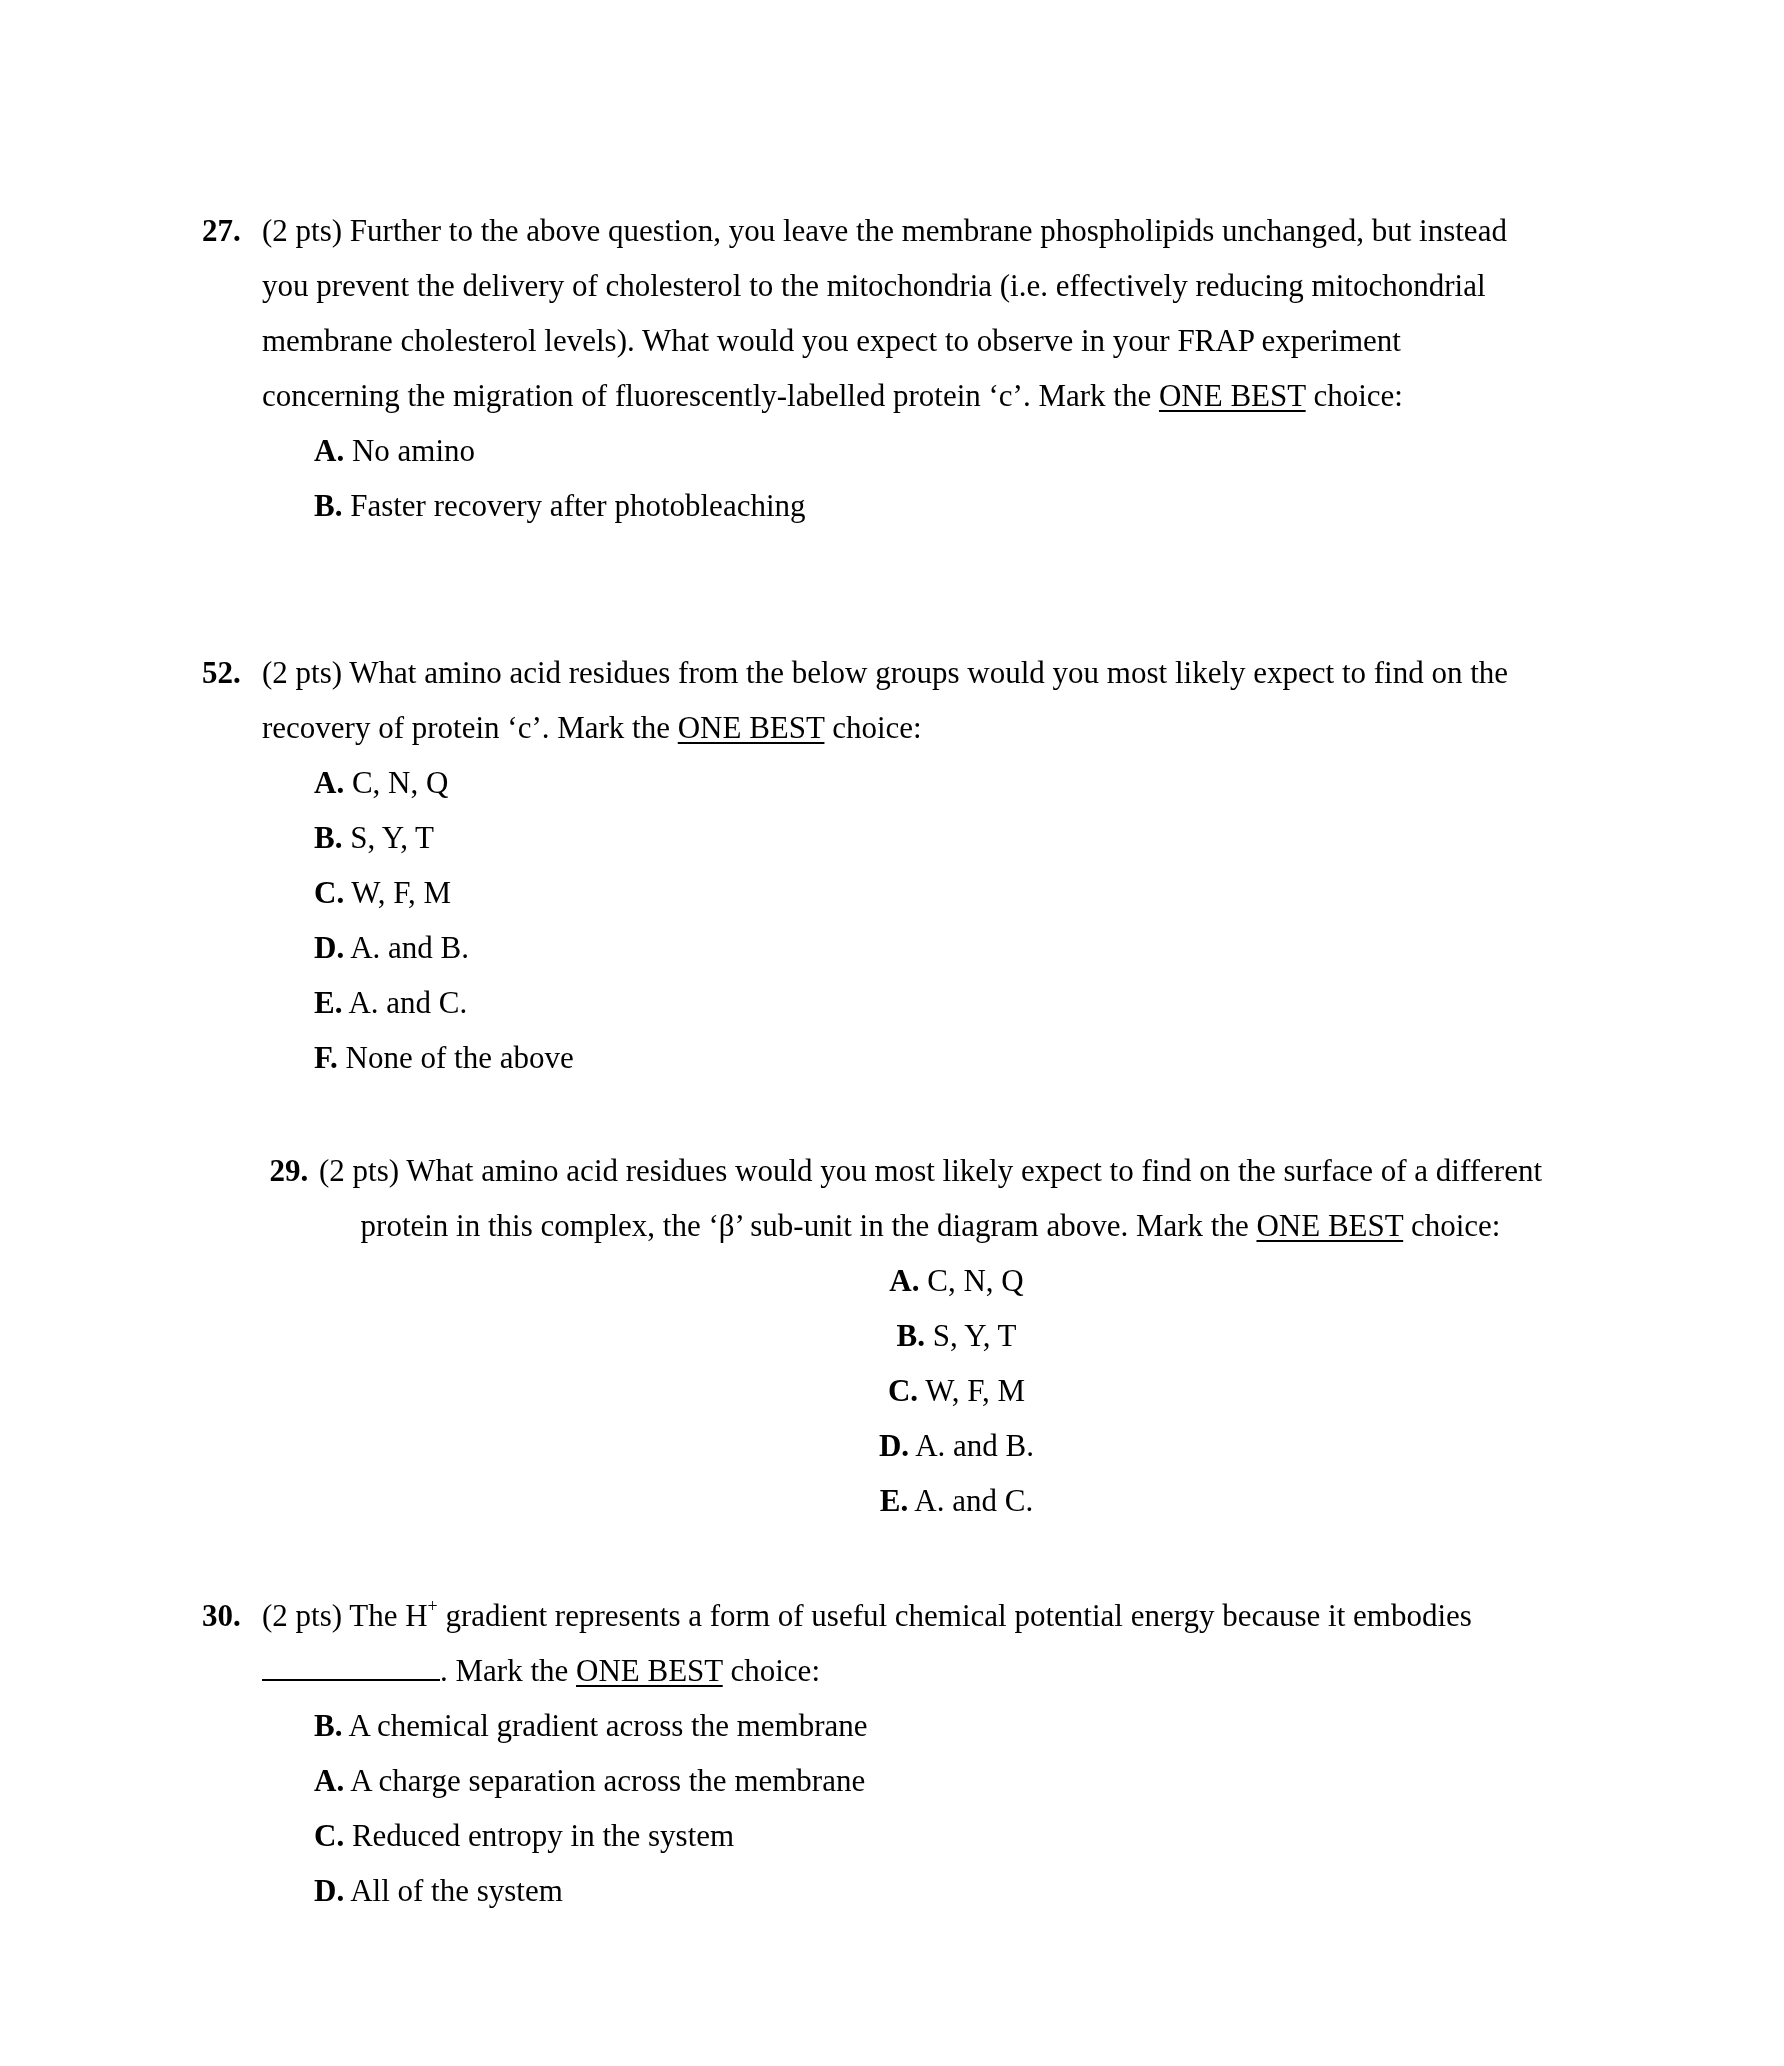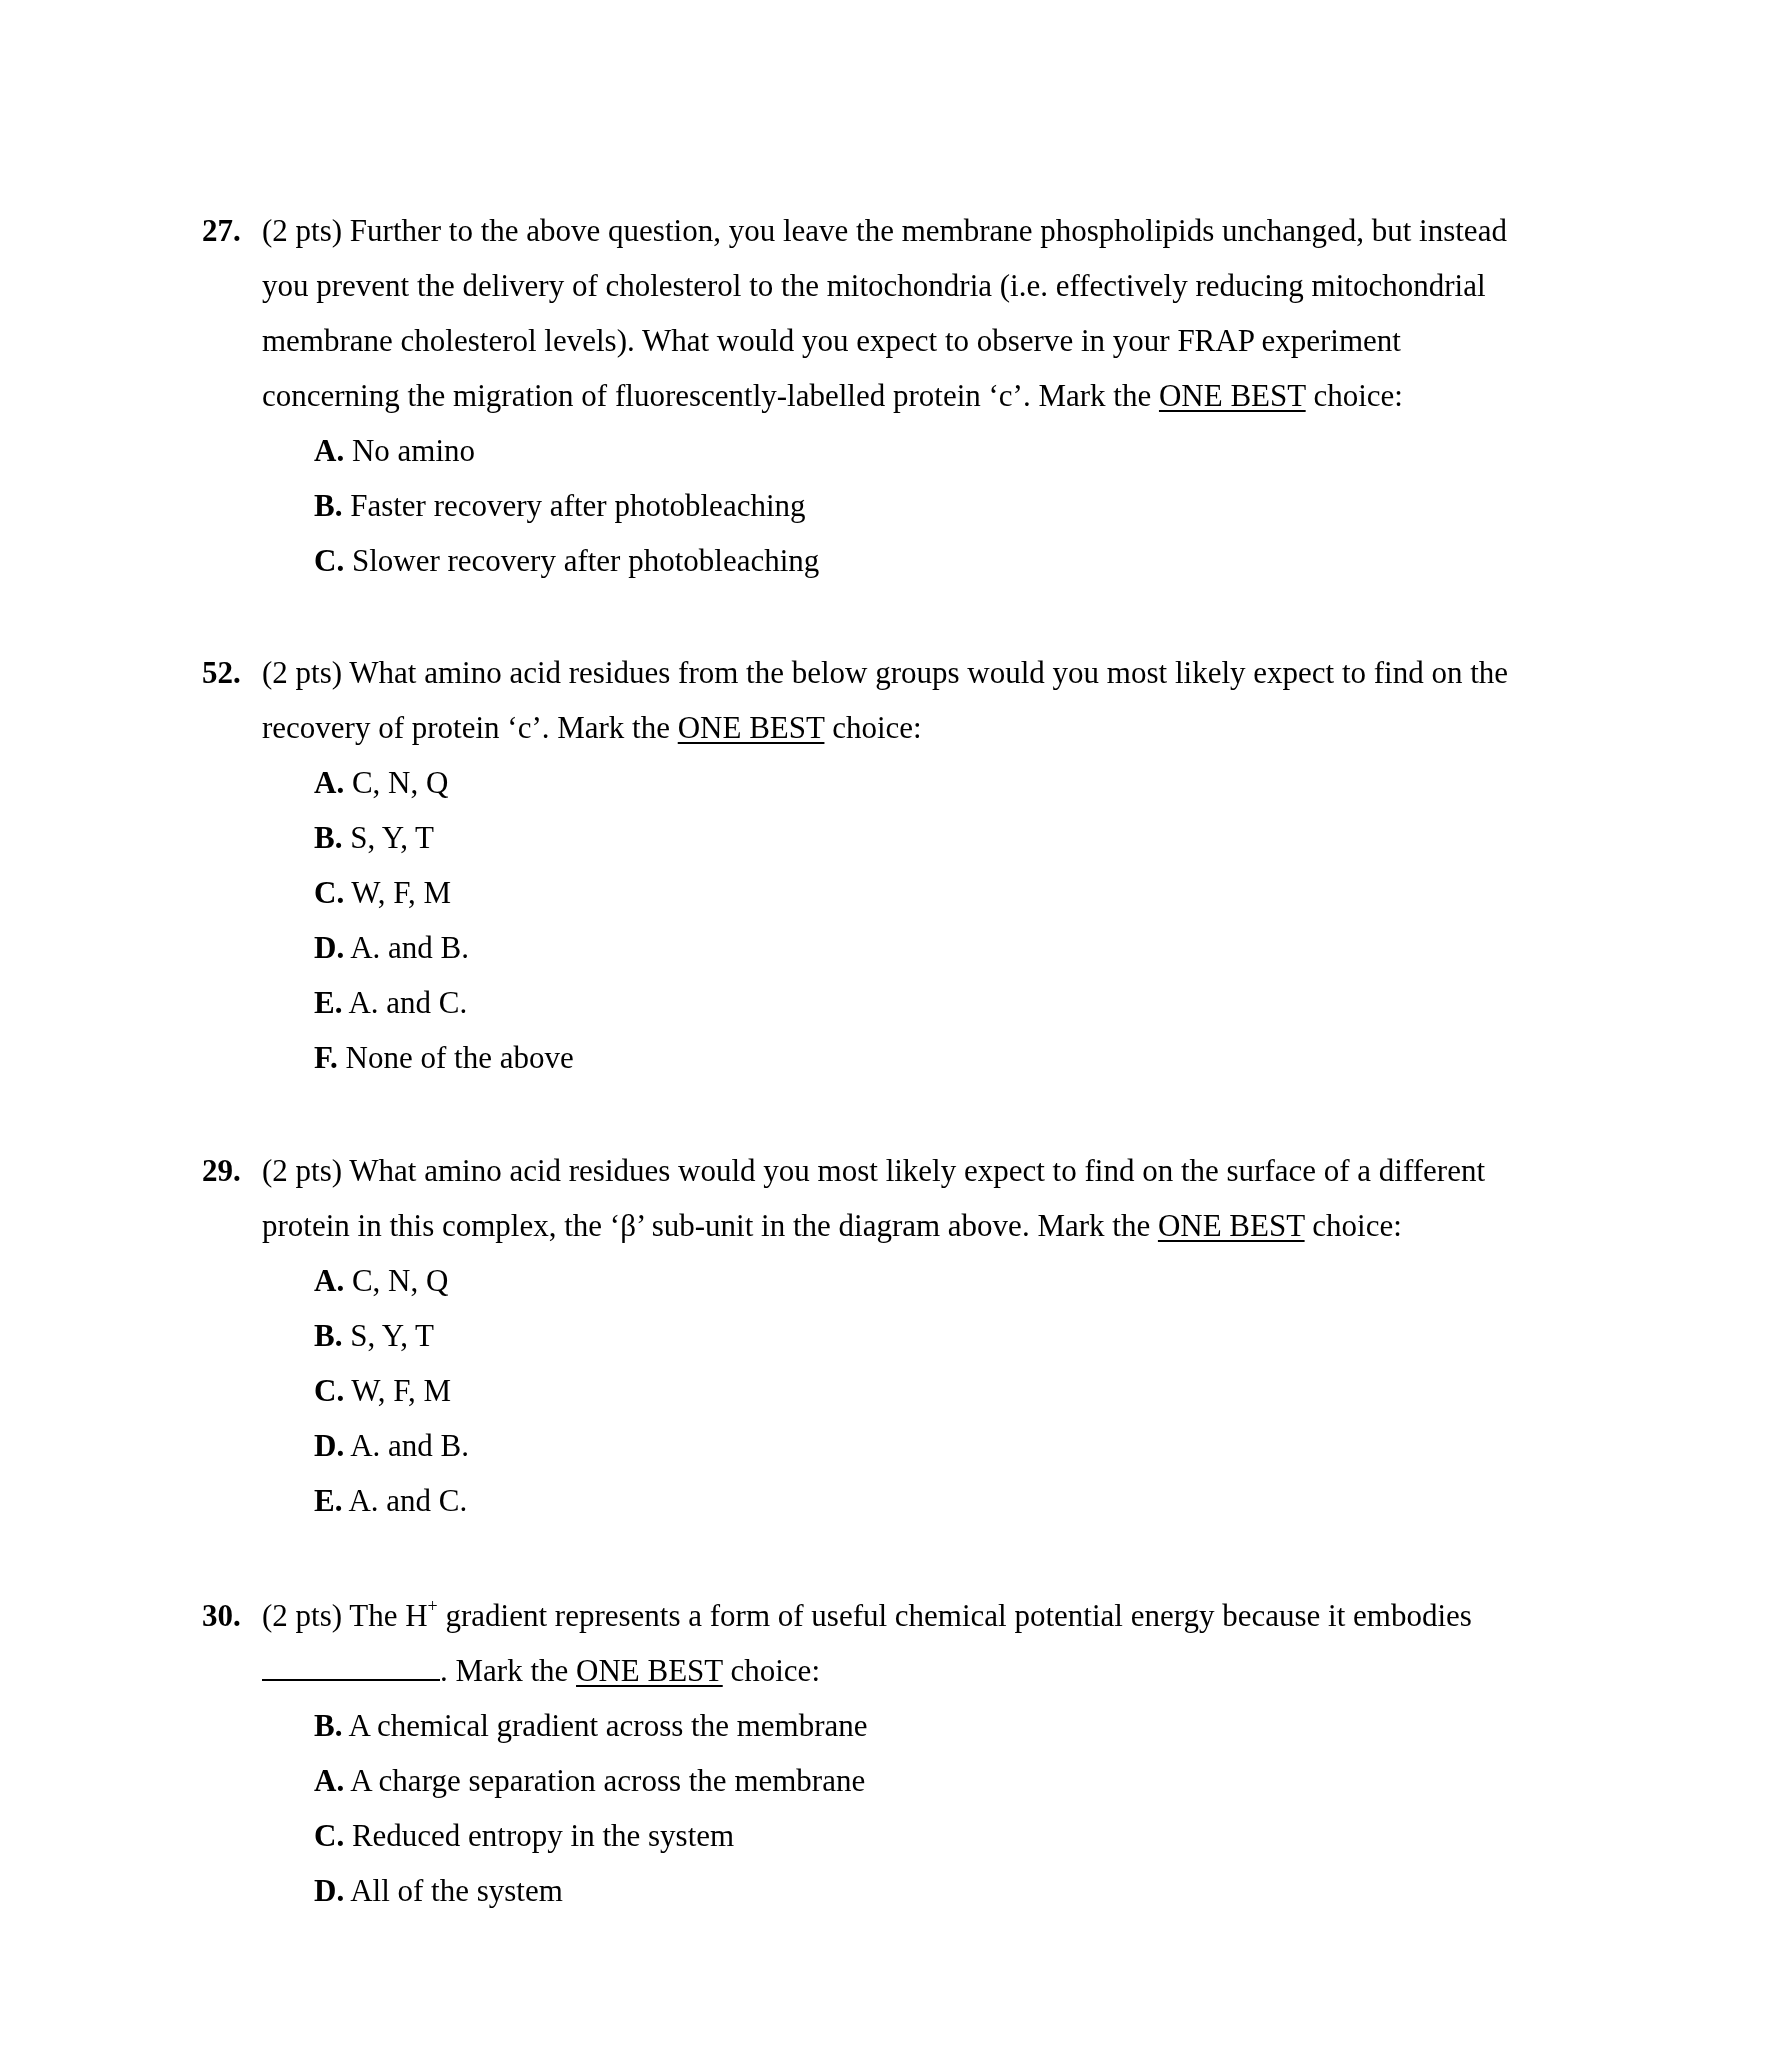--- a/index.html
+++ b/index.html
@@ -25,40 +25,39 @@
   <div class="q" style="top:203px;">
     <div class="qline">
       <span class="qnum">27.</span><span>(2 pts) Further to the above question, you leave the membrane phospholipids unchanged, but instead</span>
     </div>
     <div class="qline indent"><span>you prevent the delivery of cholesterol to the mitochondria (i.e. effectively reducing mitochondrial</span></div>
     <div class="qline indent"><span>membrane cholesterol levels). What would you expect to observe in your FRAP experiment</span></div>
     <div class="qline indent"><span>concerning the migration of fluorescently-labelled protein ‘c’. Mark the </span><span class="u">ONE BEST</span><span> choice:</span></div>
     <div class="opts">
       <div class="opt"><span class="opt-letter">A.</span><span> No amino</span></div>
       <div class="opt"><span class="opt-letter">B.</span><span> Faster recovery after photobleaching</span></div>
-      <div class="opt"><span class="opt-letter">C.</span><span> Slower recovery after photobleaching</span></div>
     </div>
   </div>
 
   <div class="q" style="top:645px;">
     <div class="qline">
       <span class="qnum">52.</span><span>(2 pts) What amino acid residues from the below groups would you most likely expect to find on the</span>
     </div>
     <div class="qline indent"><span>recovery of protein ‘c’. Mark the </span><span class="u">ONE BEST</span><span> choice:</span></div>
     <div class="opts">
       <div class="opt"><span class="opt-letter">A.</span><span> C, N, Q</span></div>
       <div class="opt"><span class="opt-letter">B.</span><span> S, Y, T</span></div>
       <div class="opt"><span class="opt-letter">C.</span><span> W, F, M</span></div>
       <div class="opt"><span class="opt-letter">D.</span><span> A. and B.</span></div>
       <div class="opt"><span class="opt-letter">E.</span><span> A. and C.</span></div>
       <div class="opt"><span class="opt-letter">F.</span><span> None of the above</span></div>
     </div>
   </div>
 
-  <div class="q" style="top:1143px;">
+  <div class="q" style="top:1143px;text-align:center;">
     <div class="qline">
       <span class="qnum">29.</span><span>(2 pts) What amino acid residues would you most likely expect to find on the surface of a different</span>
     </div>
     <div class="qline indent"><span>protein in this complex, the ‘β’ sub-unit in the diagram above. Mark the </span><span class="u">ONE BEST</span><span> choice:</span></div>
     <div class="opts">
       <div class="opt"><span class="opt-letter">A.</span><span> C, N, Q</span></div>
       <div class="opt"><span class="opt-letter">B.</span><span> S, Y, T</span></div>
       <div class="opt"><span class="opt-letter">C.</span><span> W, F, M</span></div>
       <div class="opt"><span class="opt-letter">D.</span><span> A. and B.</span></div>
       <div class="opt"><span class="opt-letter">E.</span><span> A. and C.</span></div>

